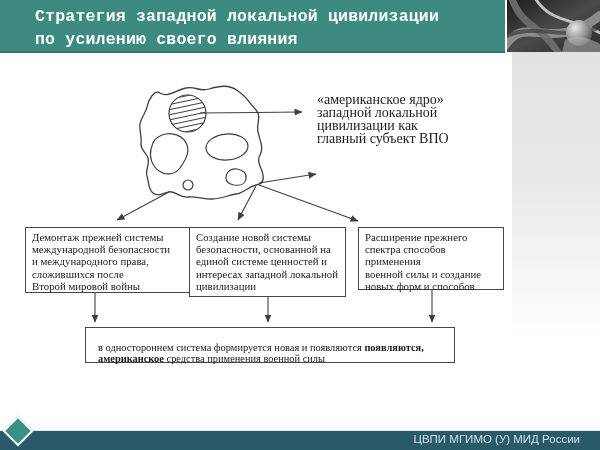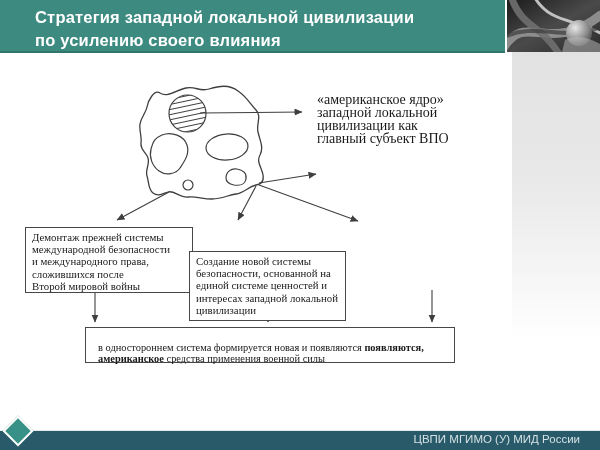--- a/index.html
+++ b/index.html
@@ -7,21 +7,21 @@
     position:relative;width:600px;height:450px;background:#ffffff;
     overflow:hidden;font-family:"Liberation Serif",serif;
   }
   
   .header-bar{
     position:absolute;left:0;top:0;width:505px;height:51px;
     background:#3d8a80;border-bottom:2px solid #32756b;
   }
   .title{
     position:absolute;left:35px;top:6px;width:460px;
-    font-family:Liberation Sans, sans-serif;font-weight:bold;
+    font-family:Liberation Mono, monospace;font-weight:bold;
     font-size:16.5px;line-height:22.5px;color:#ffffff;
     white-space:pre-line;letter-spacing:.2px;
   }
   .photo{position:absolute;left:507px;top:0;width:93px;height:52px;}
   .gray-strip{
     position:absolute;left:512px;top:52px;width:88px;height:290px;
     background:linear-gradient(to bottom,#e2e2e2 0%,#e9e9e9 45%,#ffffff 100%);
   }
   
   .diagram-svg{position:absolute;left:0;top:0;width:600px;height:450px;}
@@ -32,21 +32,21 @@
   }
   .label-core{left:317px;top:93px;width:135px;}
   .label-others{left:319px;top:156px;width:180px;}
   
   .dbox{
     position:absolute;border:1.5px solid #474747;background:#ffffff;
     font-size:10.8px;line-height:12.2px;color:#1a1a1a;
     padding:3px 6px;box-sizing:border-box;white-space:pre-line;
   }
   .box1{left:25px;top:227px;width:168px;height:66px;}
-  .box2{left:189px;top:227px;width:157px;height:70px;margin-top:24px;}
+  .box2{left:189px;top:227px;width:157px;height:70px;}
   .box3{left:358px;top:227px;width:146px;height:63px;}
   .bottom-box{
     position:absolute;left:85px;top:327px;width:370px;height:36px;
     border:1.5px solid #474747;background:#ffffff;box-sizing:border-box;
     font-size:10.4px;line-height:11px;color:#1a1a1a;
     padding:3px 12px;text-indent:20px;
   }
   .bottom-box b{font-weight:bold;}
   
   .footer-bar{
@@ -141,20 +141,24 @@
   <div class="dbox box1">Демонтаж прежней системы
 международной безопасности
 и международного права,
 сложившихся после
 Второй мировой войны</div>
   <div class="dbox box2">Создание новой системы
 безопасности, основанной на
 единой системе ценностей и
 интересах западной локальной
 цивилизации</div>
+  <div class="dbox box3">Расширение прежнего
+спектра способов применения
+военной силы и создание
+новых форм и способов</div>
 
   <div class="bottom-box">
     <br>
     <span>в одностороннем система формируется новая и появляются </span><b>появляются,</b><br>
     <b>американское</b><span> средства применения военной силы</span>
   </div>
 
   <div class="footer-bar"></div>
   <div class="diamond"></div>
   <div class="footer-text">ЦВПИ МГИМО (У) МИД России</div>

